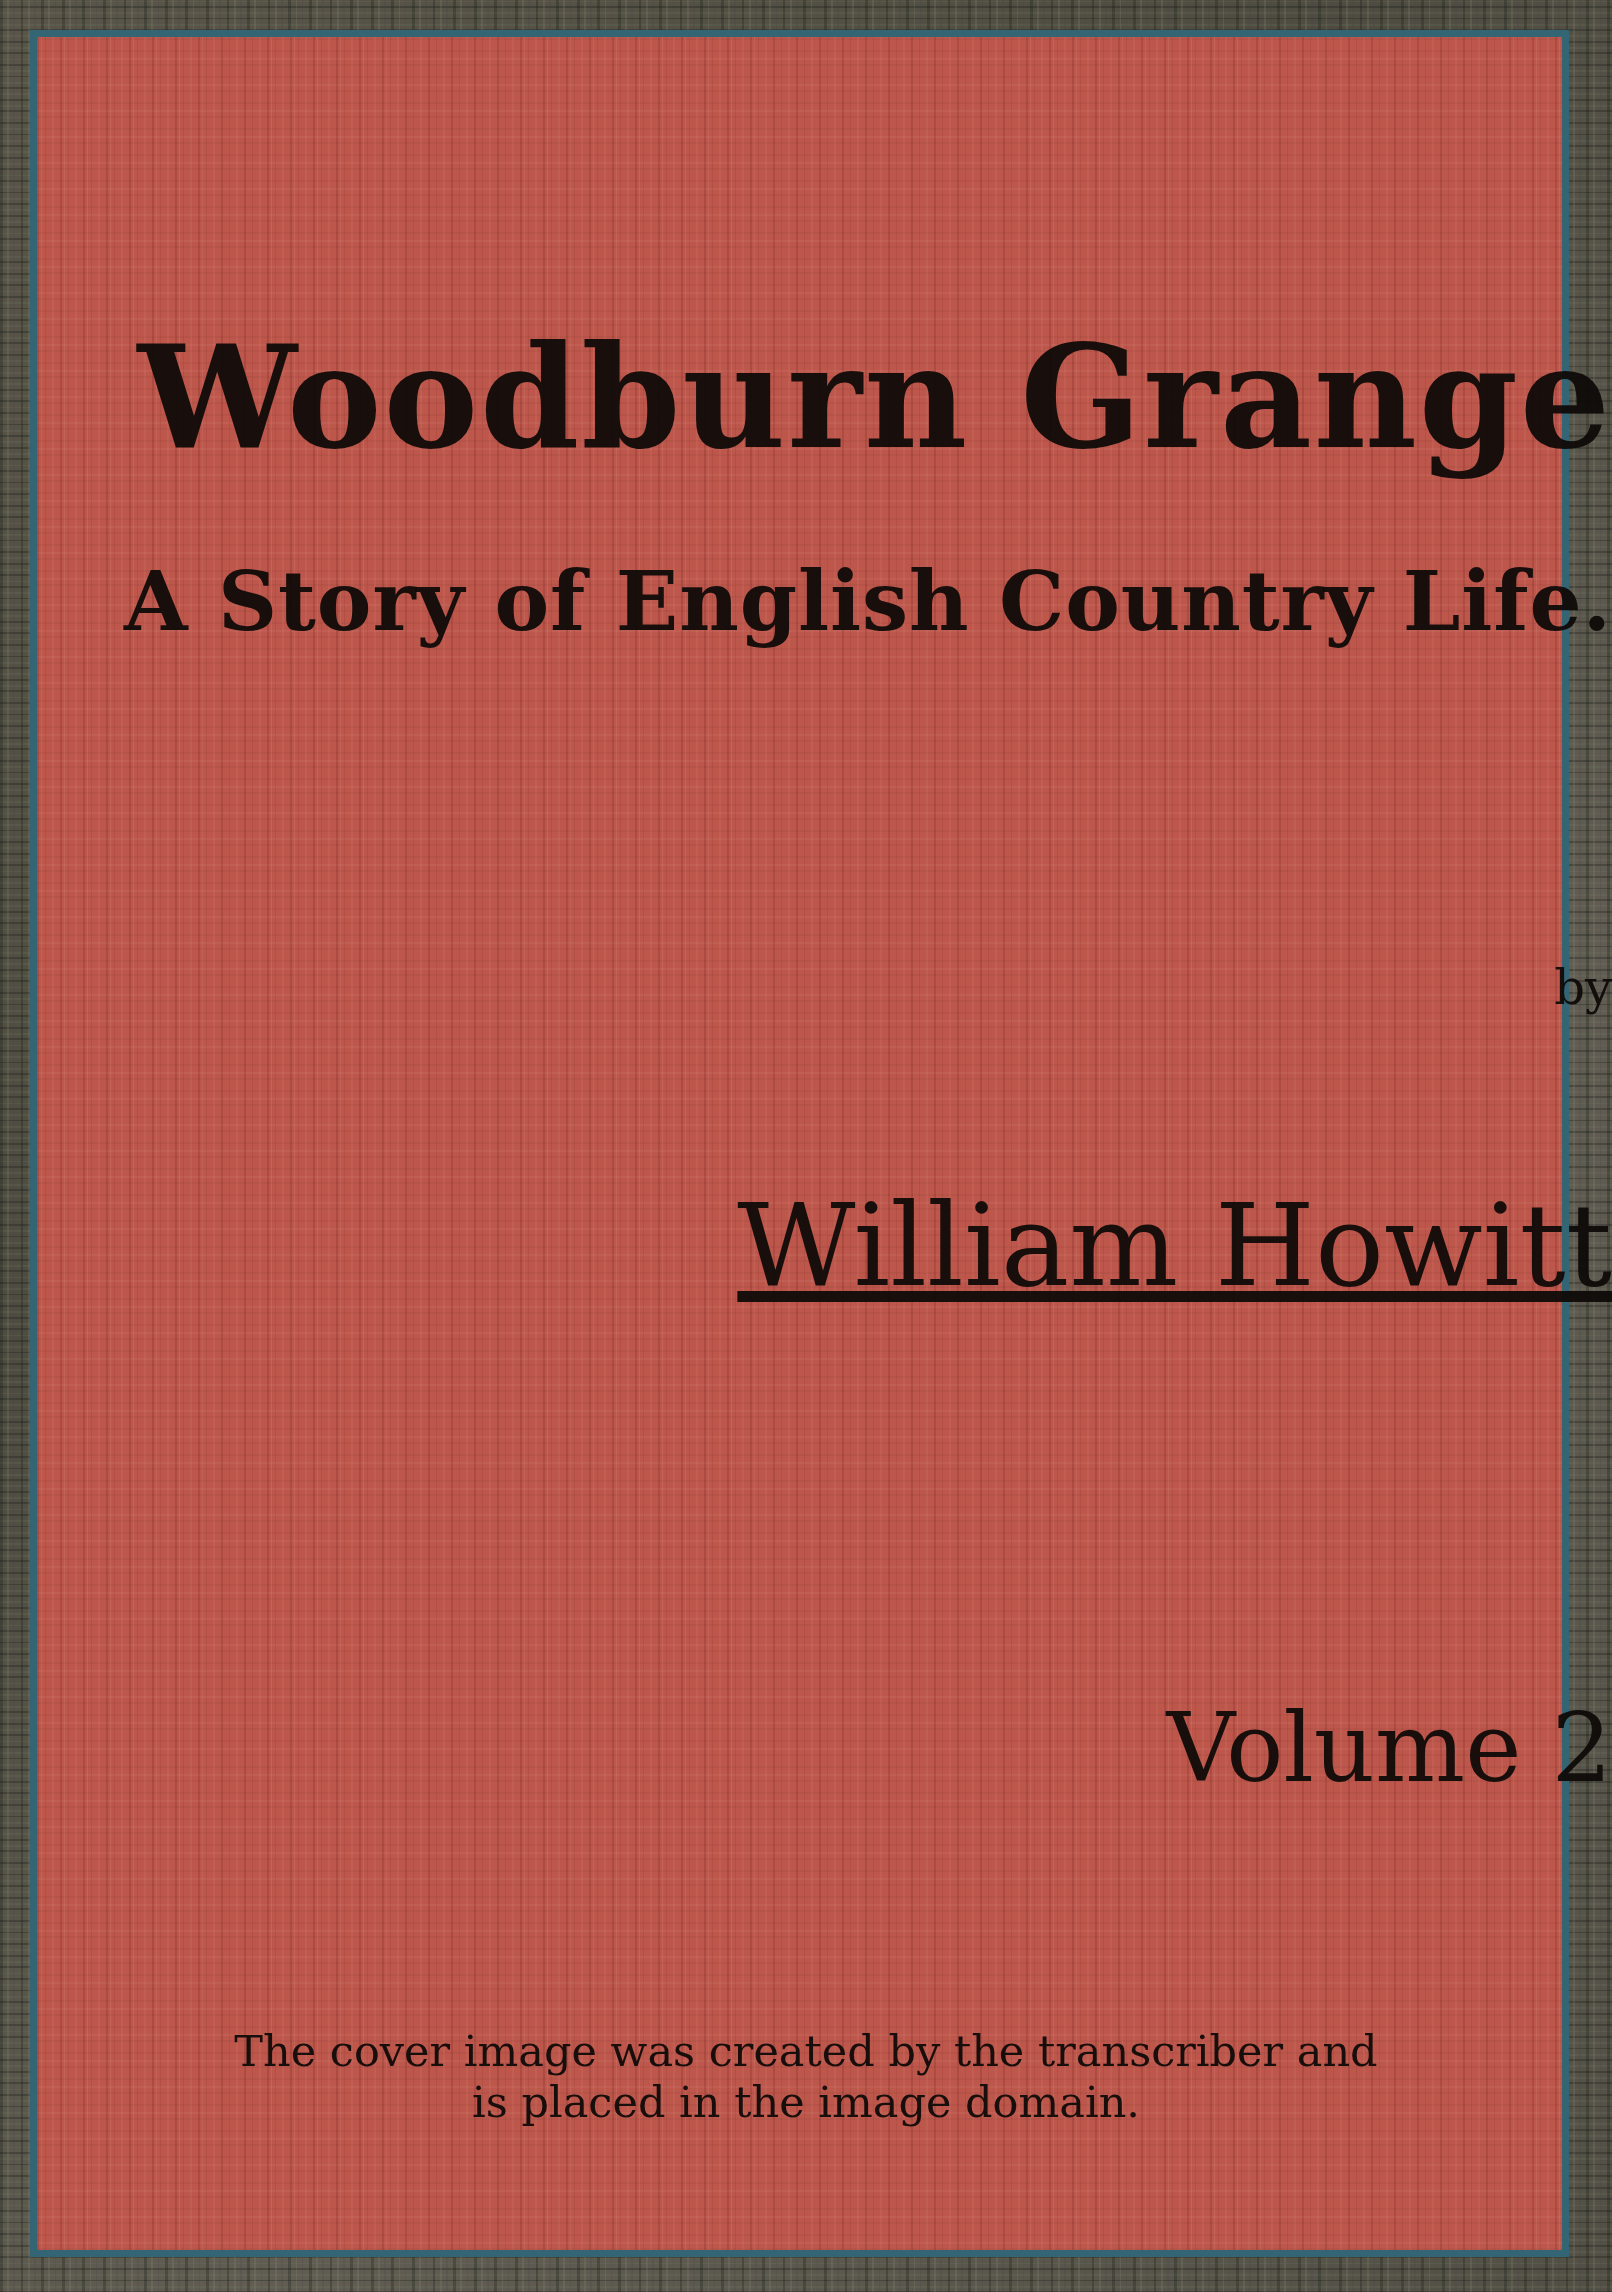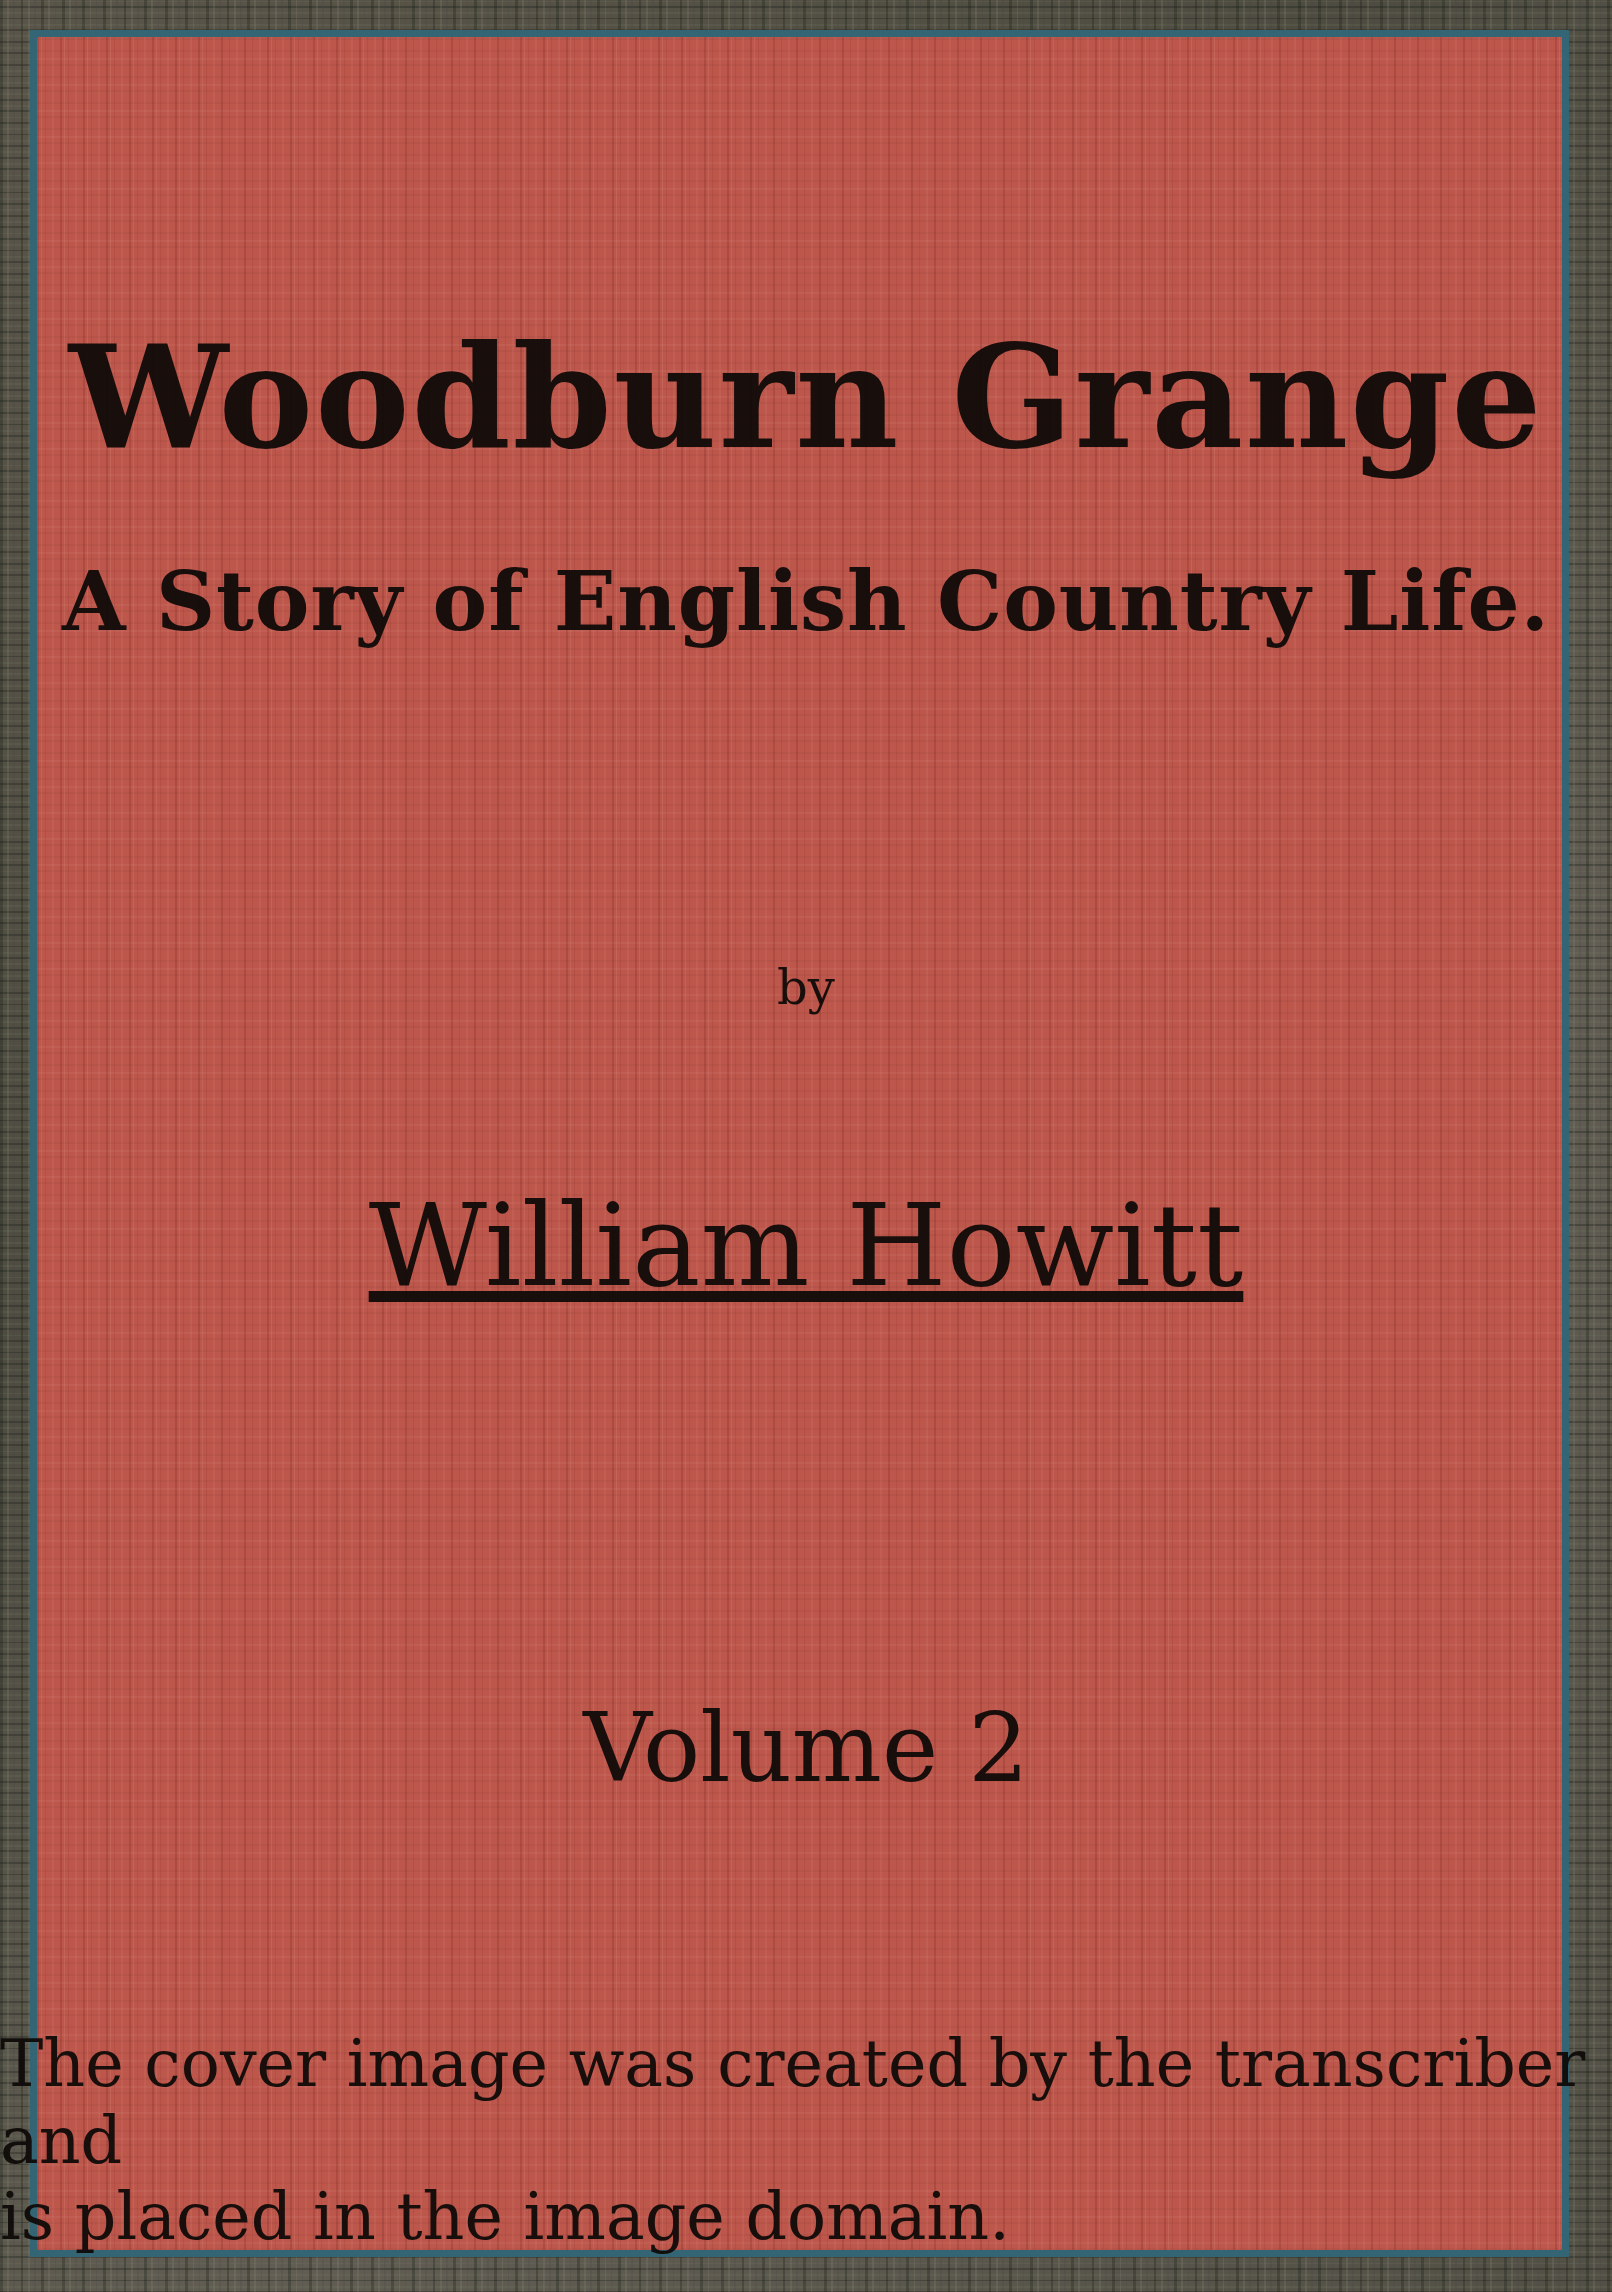--- a/index.html
+++ b/index.html
@@ -63,21 +63,21 @@
         rgba(255, 230, 220, 0.05) 6.3px 8px,
         rgba(0,0,0,0) 8px 14.3px,
         rgba(60, 10, 10, 0.05) 14.3px 16px,
         rgba(0,0,0,0) 16px 26px);
   }
 
   .text-line {
     position: absolute;
     left: 0;
     width: 100%;
-    text-align: center;
+    text-align: right;
     line-height: 1;
     white-space: nowrap;
     color: rgba(14, 10, 7, 0.94);
   }
 
   .title {
     top: 231px;
     font-size: 142px;
     letter-spacing: 1.8px;
   }
@@ -104,22 +104,22 @@
   .volume {
     top: 1701px;
     font-size: 95px;
   }
 
   .note {
     position: absolute;
     left: 0;
     top: 2026px;
     width: 100%;
-    text-align: left;
-    font-size: 65px;
+    text-align: center;
+    font-size: 43px;
     line-height: 1.18;
     color: rgba(14, 10, 7, 0.94);
   }
   .note .note-row { display: block; }
 </style>
 </head>
 <body>
 
 <div class="cover">
 

